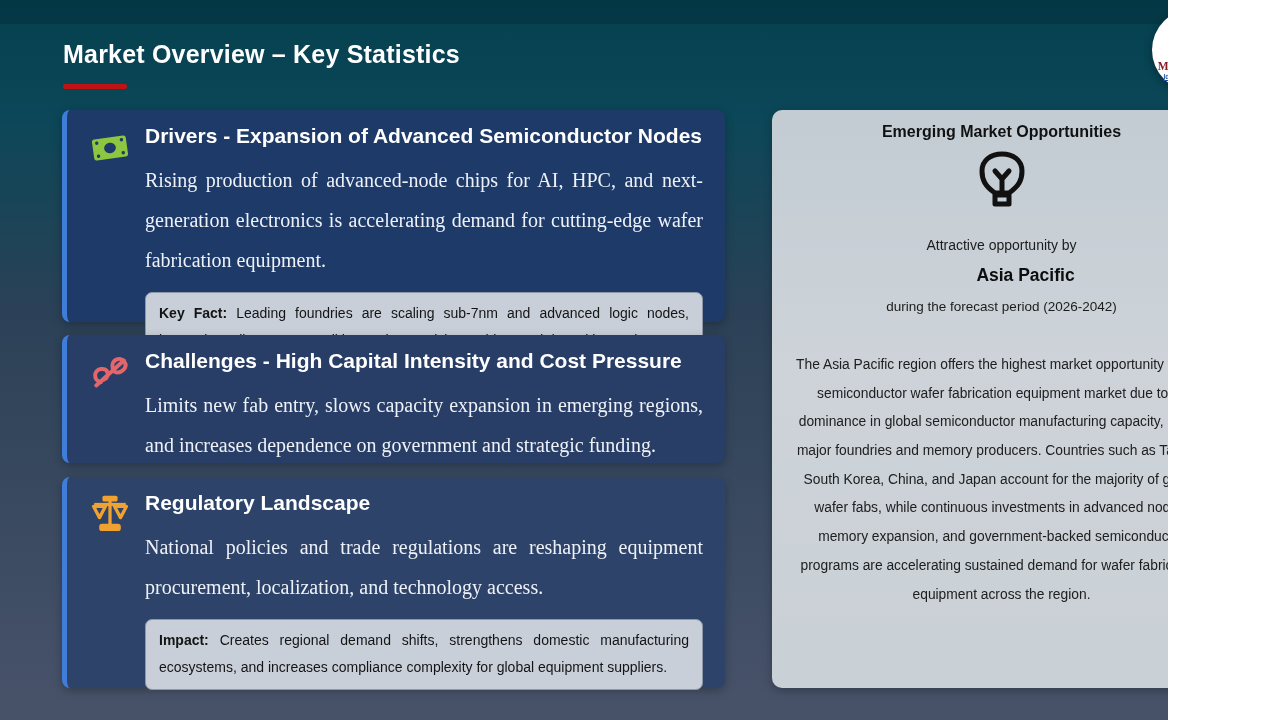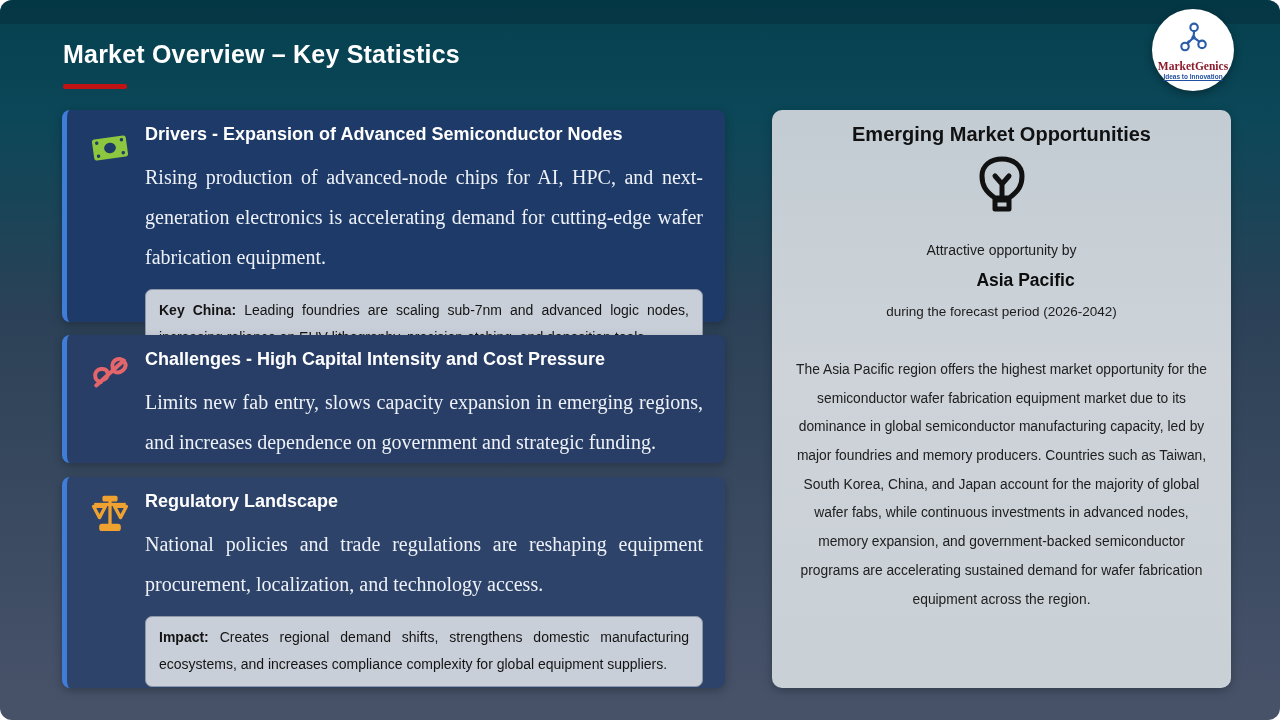--- a/index.html
+++ b/index.html
@@ -1,22 +1,21 @@
 <!DOCTYPE html>
 <html><head>
 <meta charset="utf-8">
 <style>
   * { margin: 0; padding: 0; box-sizing: border-box; }
   html,body { width:1280px; height:720px; }
   body { font-family: "Liberation Sans", sans-serif; }
 
   .slide {
-    position: relative; width: 1280px; height: 720px; overflow: hidden;
+    position: relative; width: 1168px; height: 720px; overflow: hidden;
     background: linear-gradient(180deg, #05404e 0%, #0b4758 16%, #2c4157 44%, #475269 97%);
-    border-radius: 12px;
   }
   .top-strip {
     position: absolute; top: 0; left: 0; width: 100%; height: 24px;
     background: rgba(2,34,44,0.28);
   }
 
   
   .page-title {
     position: absolute; left: 63px; top: 40px;
     font-size: 25px; font-weight: 700; color: #ffffff; letter-spacing: 0.2px;
@@ -41,41 +40,41 @@
     position: absolute; left: 62px; width: 663px;
     border-radius: 8px; border-left: 5px solid #3f7dd8;
     box-shadow: 0 3px 10px rgba(0,0,0,0.25);
   }
   .card-1 { top: 110px; height: 212px; background: #1e3a68; }
   .card-2 { top: 335px; height: 128px; background: #283e66; }
   .card-3 { top: 477px; height: 211px; background: #2e4369; }
 
   .card-icon { position: absolute; left: 22px; top: 17px; width: 42px; height: 42px; }
   .card-content { margin: 14px 22px 0 78px; }
-  .card-title { font-size: 18px; font-weight: 700; color: #ffffff; margin-bottom: 12px; }
+  .card-title { font-size: 21px; font-weight: 700; color: #ffffff; margin-bottom: 12px; }
   .card-body {
     font-size: 20px; color: #eef2f8; line-height: 2.0;
     text-align: justify; text-justify: inter-word; font-family: Liberation Serif, serif;
   }
   .callout {
     margin: 12px 22px 0 78px; background: #c9cfd9;
     border: 1px solid #8e97a8; border-radius: 7px;
     padding: 7px 13px; font-size: 14px; color: #141414;
     line-height: 1.95; text-align: justify;
   }
   .callout b { font-weight: 700; }
 
   
   .opportunity-panel {
     position: absolute; left: 772px; top: 110px; width: 459px; height: 578px;
     background: linear-gradient(180deg, #c3ccd3 0%, #cdd3d9 45%, #c9d0d6 100%);
     border-radius: 10px; text-align: center; color: #1a1a1a;
     box-shadow: 0 3px 10px rgba(0,0,0,0.25);
   }
-  .panel-title { margin-top: 13px; font-size: 20px; font-weight: 700; color: #111; }
+  .panel-title { margin-top: 13px; font-size: 16px; font-weight: 700; color: #111; }
   .bulb-wrap { margin-top: 7px; height: 64px; }
   .panel-value { margin-top: 13px; font-size: 21px; font-weight: 700; color: #0d0d0d; }
   .panel-subtitle { margin-top: 25px; font-size: 14px; color: #1c1c1c; }
   .panel-region { margin-top: 12px; font-size: 17.5px; font-weight: 700; color: #0d0d0d; padding-left: 48px; }
   .panel-period { margin-top: 13px; font-size: 13.5px; color: #1c1c1c; }
   .panel-description {
     margin-top: 37px; padding: 0 21px; font-size: 13.8px; color: #202020;
     line-height: 2.08; text-align: center;
   }
 </style>
@@ -116,21 +115,21 @@
           <circle cx="13" cy="42" r="2.6" fill="#1e3a68"></circle>
           <circle cx="51" cy="42" r="2.6" fill="#1e3a68"></circle>
         </g>
       </svg>
     </span>
     <div class="card-content">
       <div class="card-title">Drivers - Expansion of Advanced Semiconductor Nodes</div>
       <div class="card-body">Rising production of advanced-node chips for AI, HPC, and next-generation electronics is accelerating demand for cutting-edge wafer fabrication equipment.</div>
     </div>
     <div class="callout">
-      <b>Key China:</b>
+      <b>Key Fact:</b>
       <span>Leading foundries are scaling sub-7nm and advanced logic nodes, increasing reliance on EUV lithography, precision etching, and deposition tools.</span>
     </div>
   </div>
 
   <div class="card card-3">
     <span class="card-icon">
       <svg width="42" height="42" viewBox="0 0 64 64" fill="none" stroke="#f0a231" stroke-width="5" stroke-linejoin="round">
         <rect x="23" y="5" width="18" height="4" fill="#f0a231"></rect>
         <line x1="8" y1="16" x2="56" y2="16"></line>
         <line x1="32" y1="9" x2="32" y2="48"></line>

